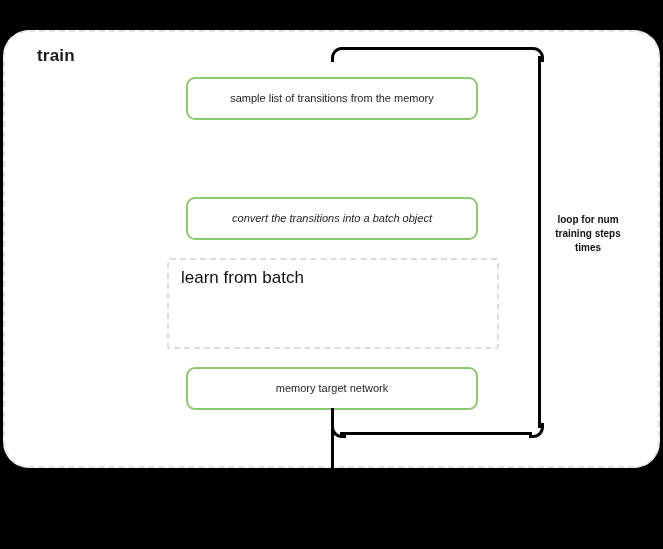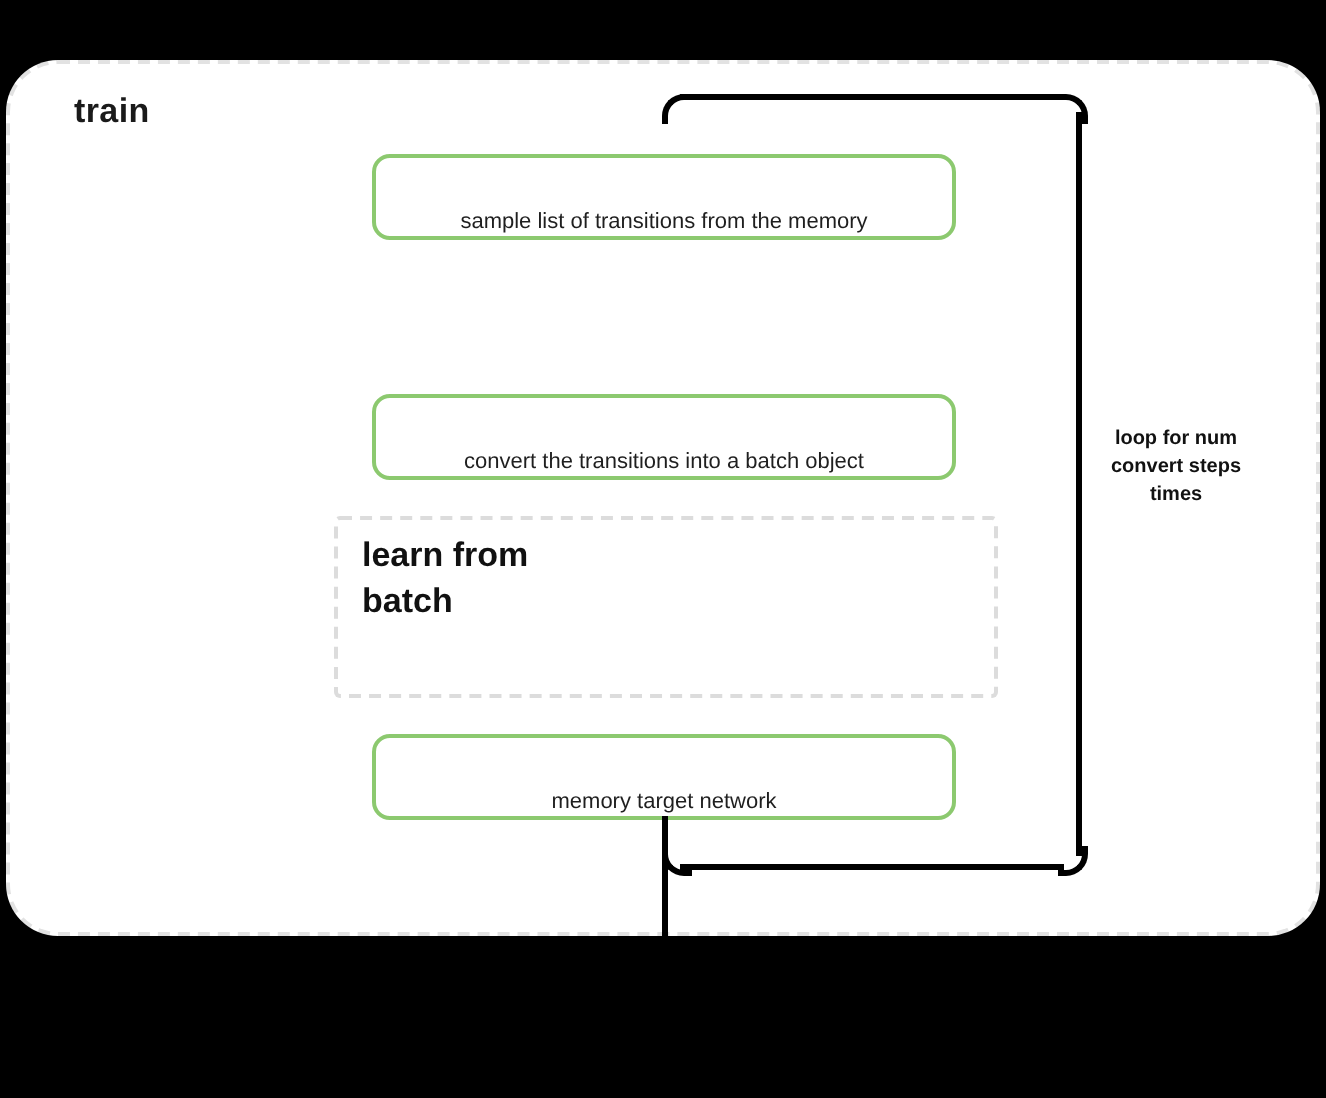--- a/index.html
+++ b/index.html
@@ -45,53 +45,53 @@
   .step-box {
     position: absolute;
     left: 186px;
     width: 292px;
     height: 43px;
     box-sizing: border-box;
     background: #ffffff;
     border: 2.5px solid #8cc96f;
     border-radius: 9px;
     display: flex;
-    align-items: flex-end;
+    align-items: center;
     justify-content: center;
   }
   .step-box .step-label {
     font-size: 11px;
     color: #1f1f1f;
     line-height: 1.2;
     text-align: center;
   }
   #step-sample { top: 77px; }
   #step-filter { top: 137px; }
-  #step-convert { top: 197px; }
+  #step-convert { top: 197px; font-style: italic; }
   #step-update  { top: 367px; }
 
   
   .subprocess-box {
     position: absolute;
     left: 167px;
     top: 258px;
     width: 332px;
     height: 91px;
     box-sizing: border-box;
     background: #ffffff;
     border: 2px dashed #dcdcdc;
     border-radius: 3px;
   }
   .subprocess-title {
     position: absolute;
     left: 12px;
     top: 7px;
     width: 130px;
     font-size: 17px;
-    font-weight: bold;
+    font-weight: normal;
     color: #111111;
     line-height: 1.33;
   }
 
   
   .line {
     position: absolute;
     background: #000000;
   }
   
@@ -212,15 +212,15 @@
   <div class="line" id="loop-top"></div>
   <div class="line" id="loop-right"></div>
   <div class="line" id="loop-bottom"></div>
   <div class="corner" id="corner-tl"></div>
   <div class="corner" id="corner-tr"></div>
   <div class="corner" id="corner-br"></div>
   <div class="corner" id="corner-bl"></div>
 
   <div class="line" id="line-out"></div>
 
-  <div class="loop-label">loop for num convert steps times</div>
+  <div class="loop-label">loop for num training steps times</div>
 
 </div>
 
 </body></html>

